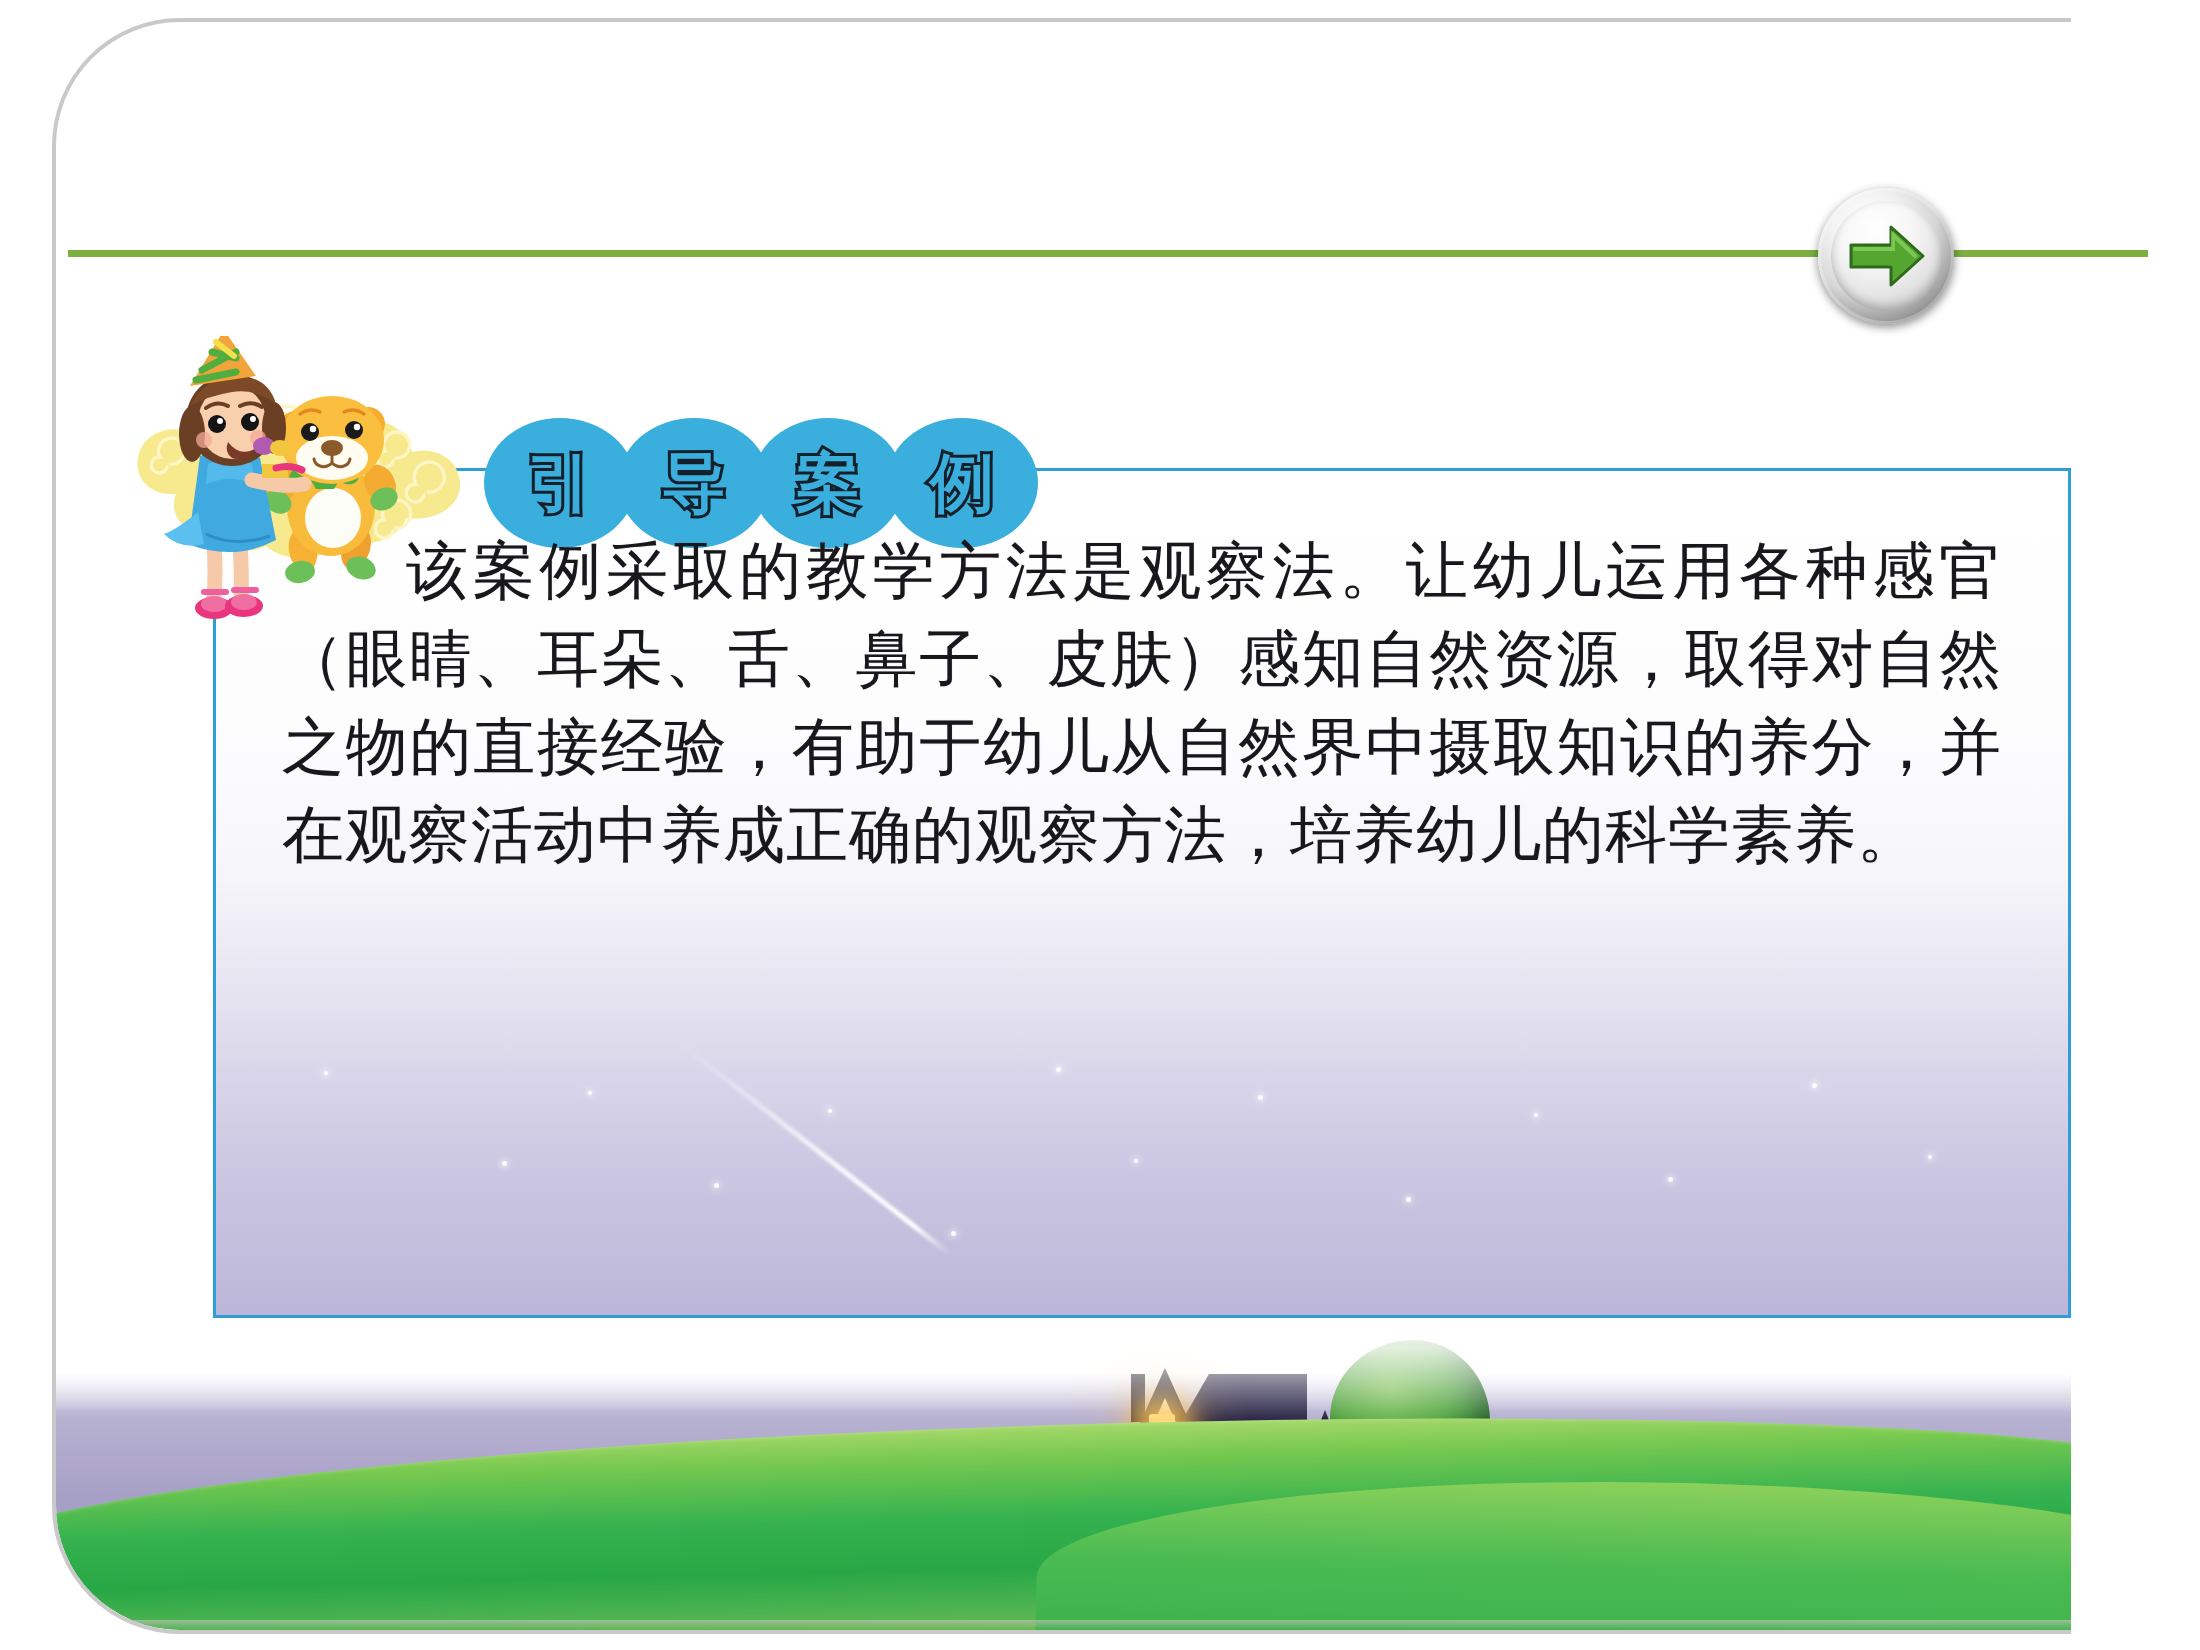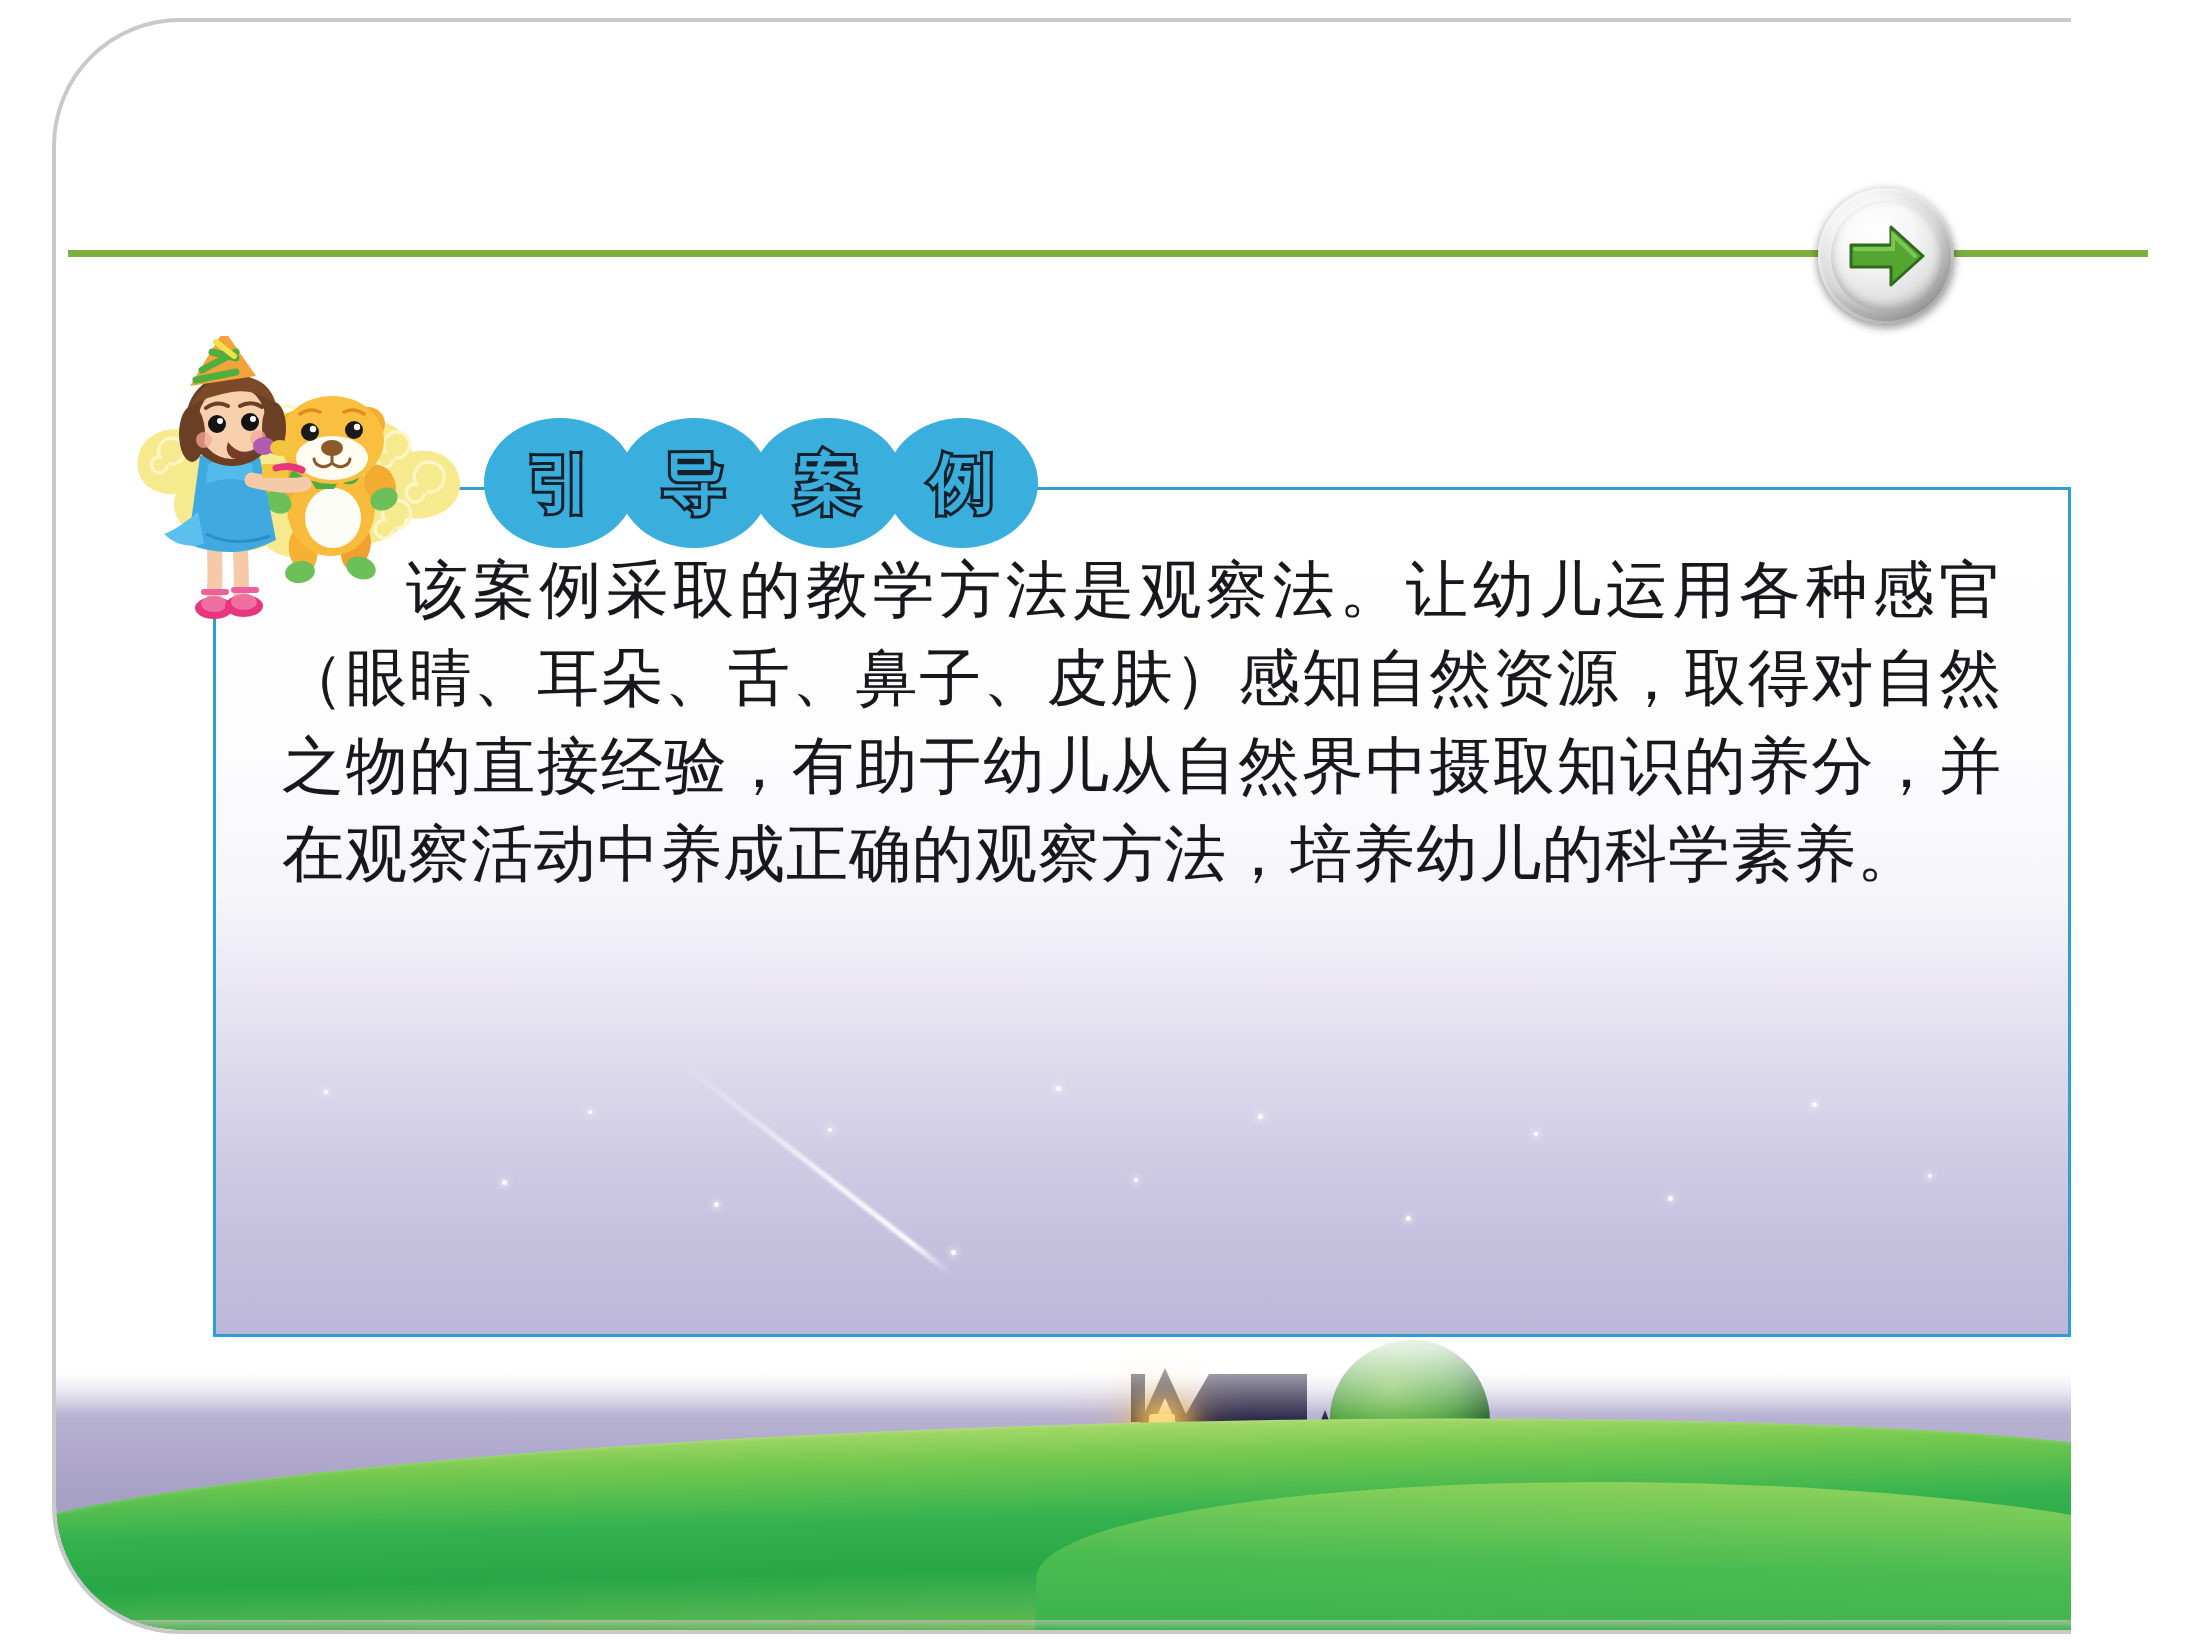--- a/index.html
+++ b/index.html
@@ -252,21 +252,21 @@
     color: #3aaedc;
     -webkit-text-stroke: 6px #16202b;
     paint-order: stroke fill;
     letter-spacing: 0;
   }
 
   
   .content-box {
     position: absolute;
     left: 213px;
-    top: 487px;
+    top: 468px;
     width: 1858px;
     height: 850px;
     border: 3px solid #2e9fd4;
     box-sizing: border-box;
     overflow: hidden;
     background:
       linear-gradient(180deg,
         #ffffff 0%,
         #fdfdfe 30%,
         #f6f5fa 48%,

